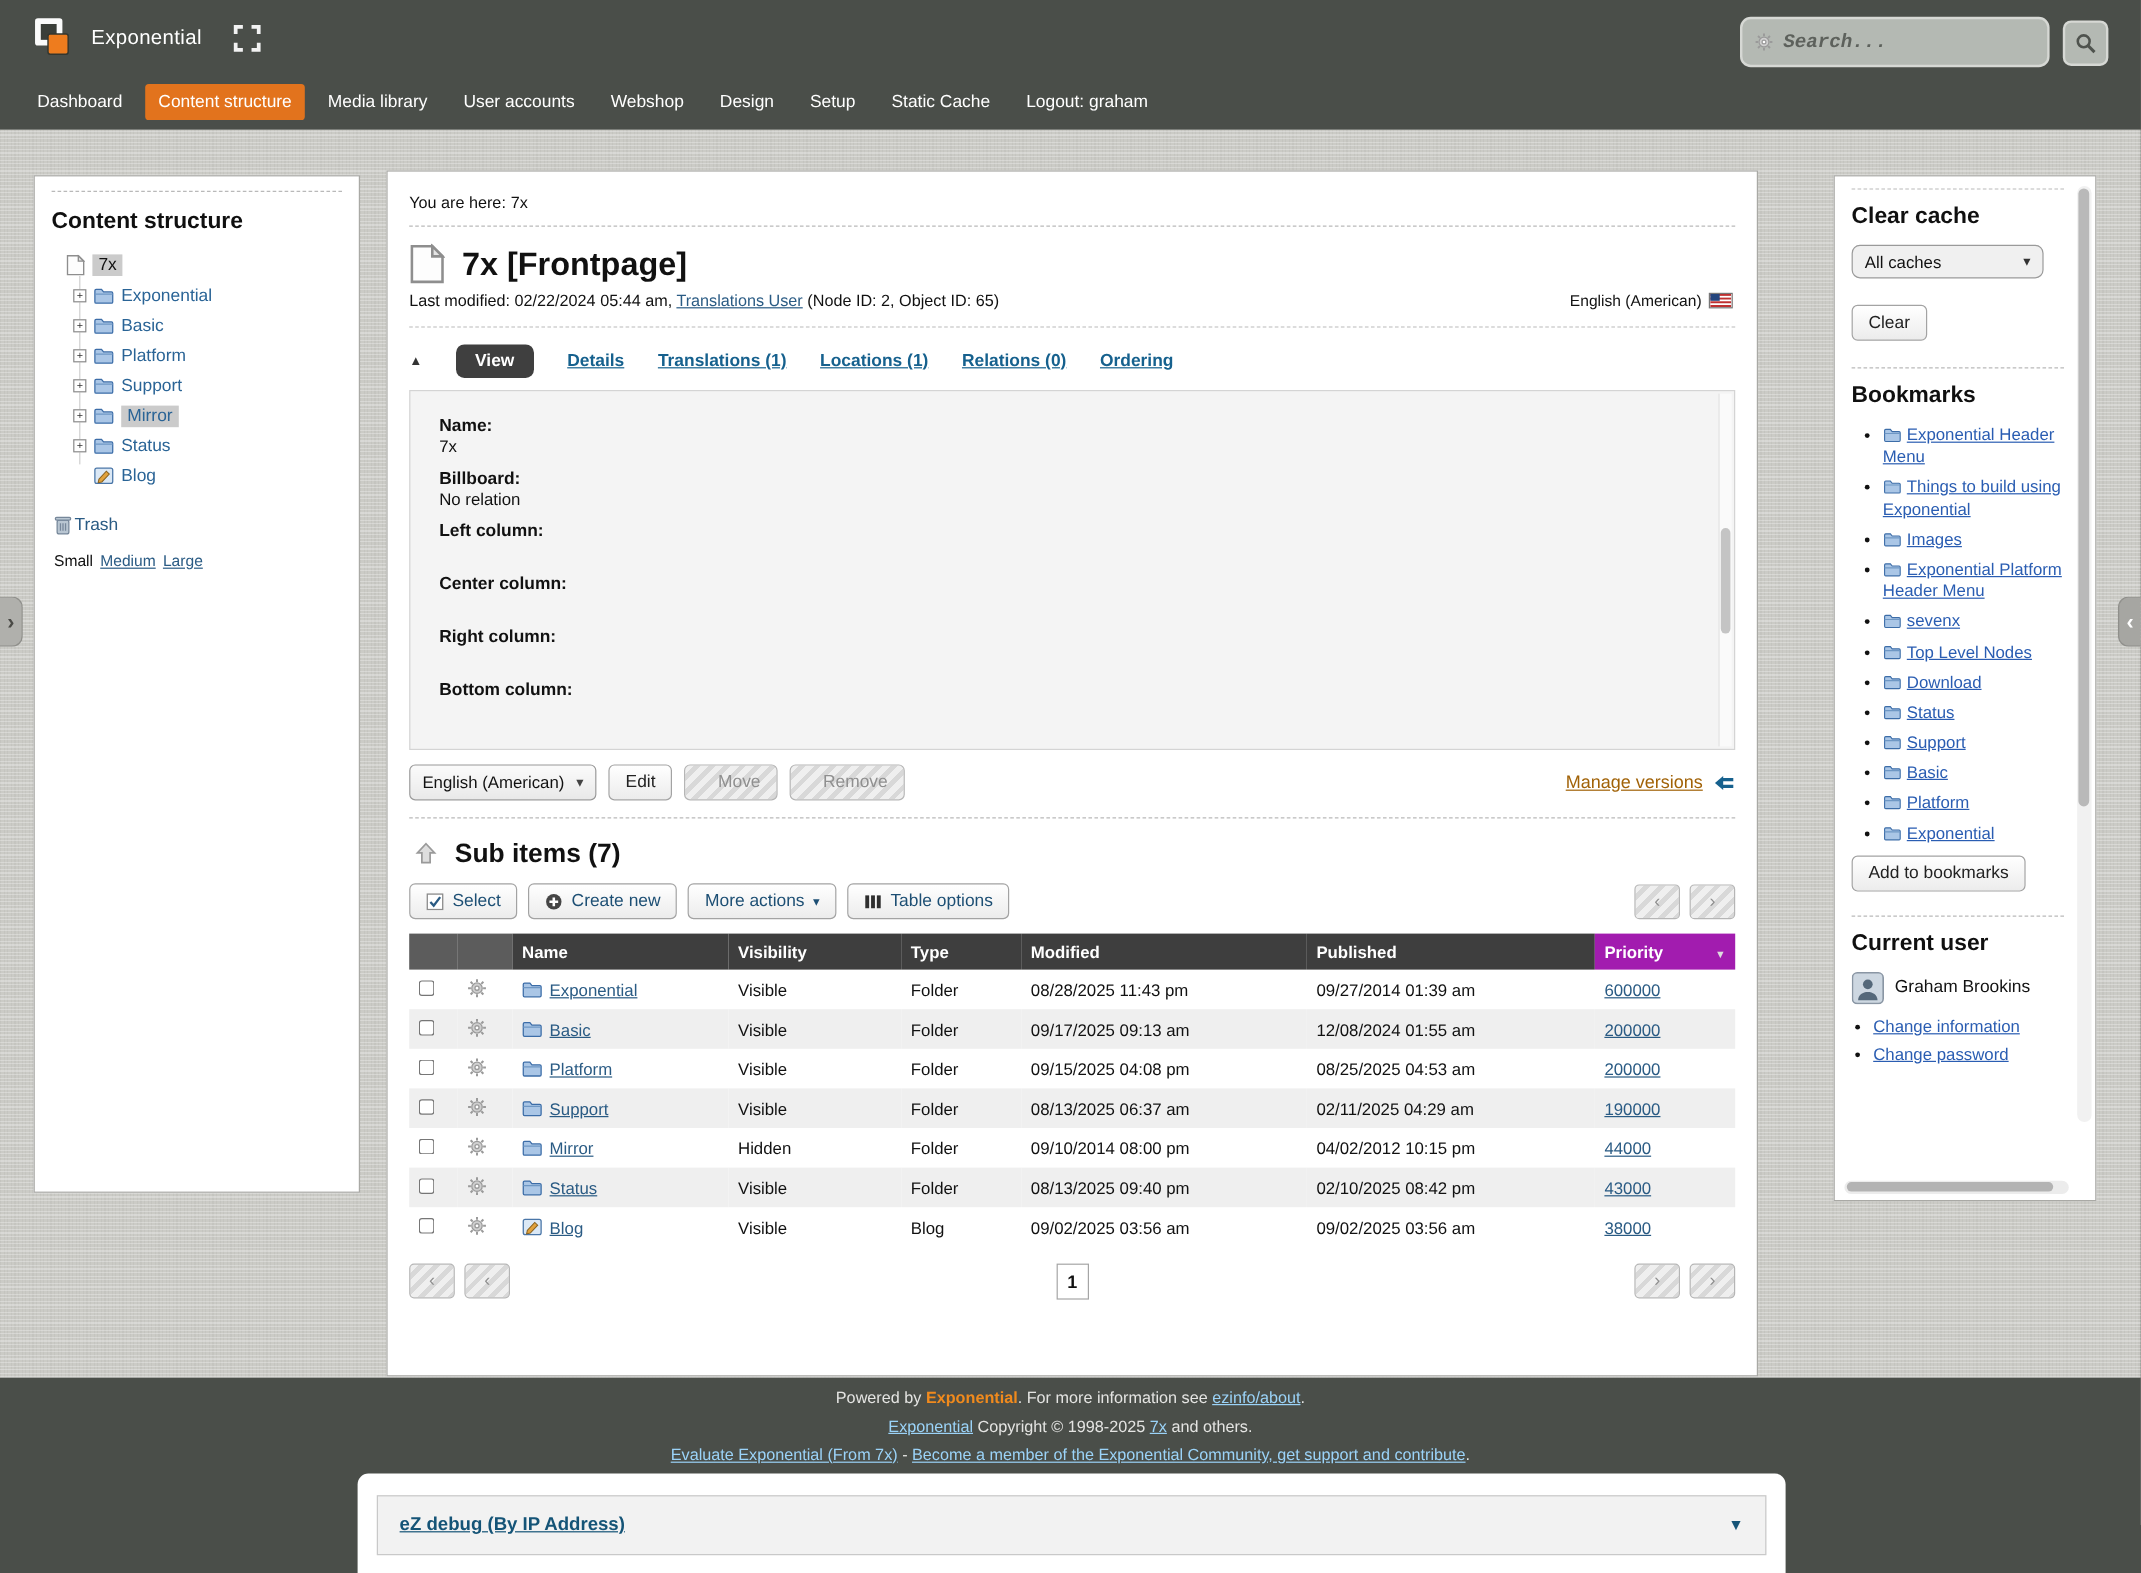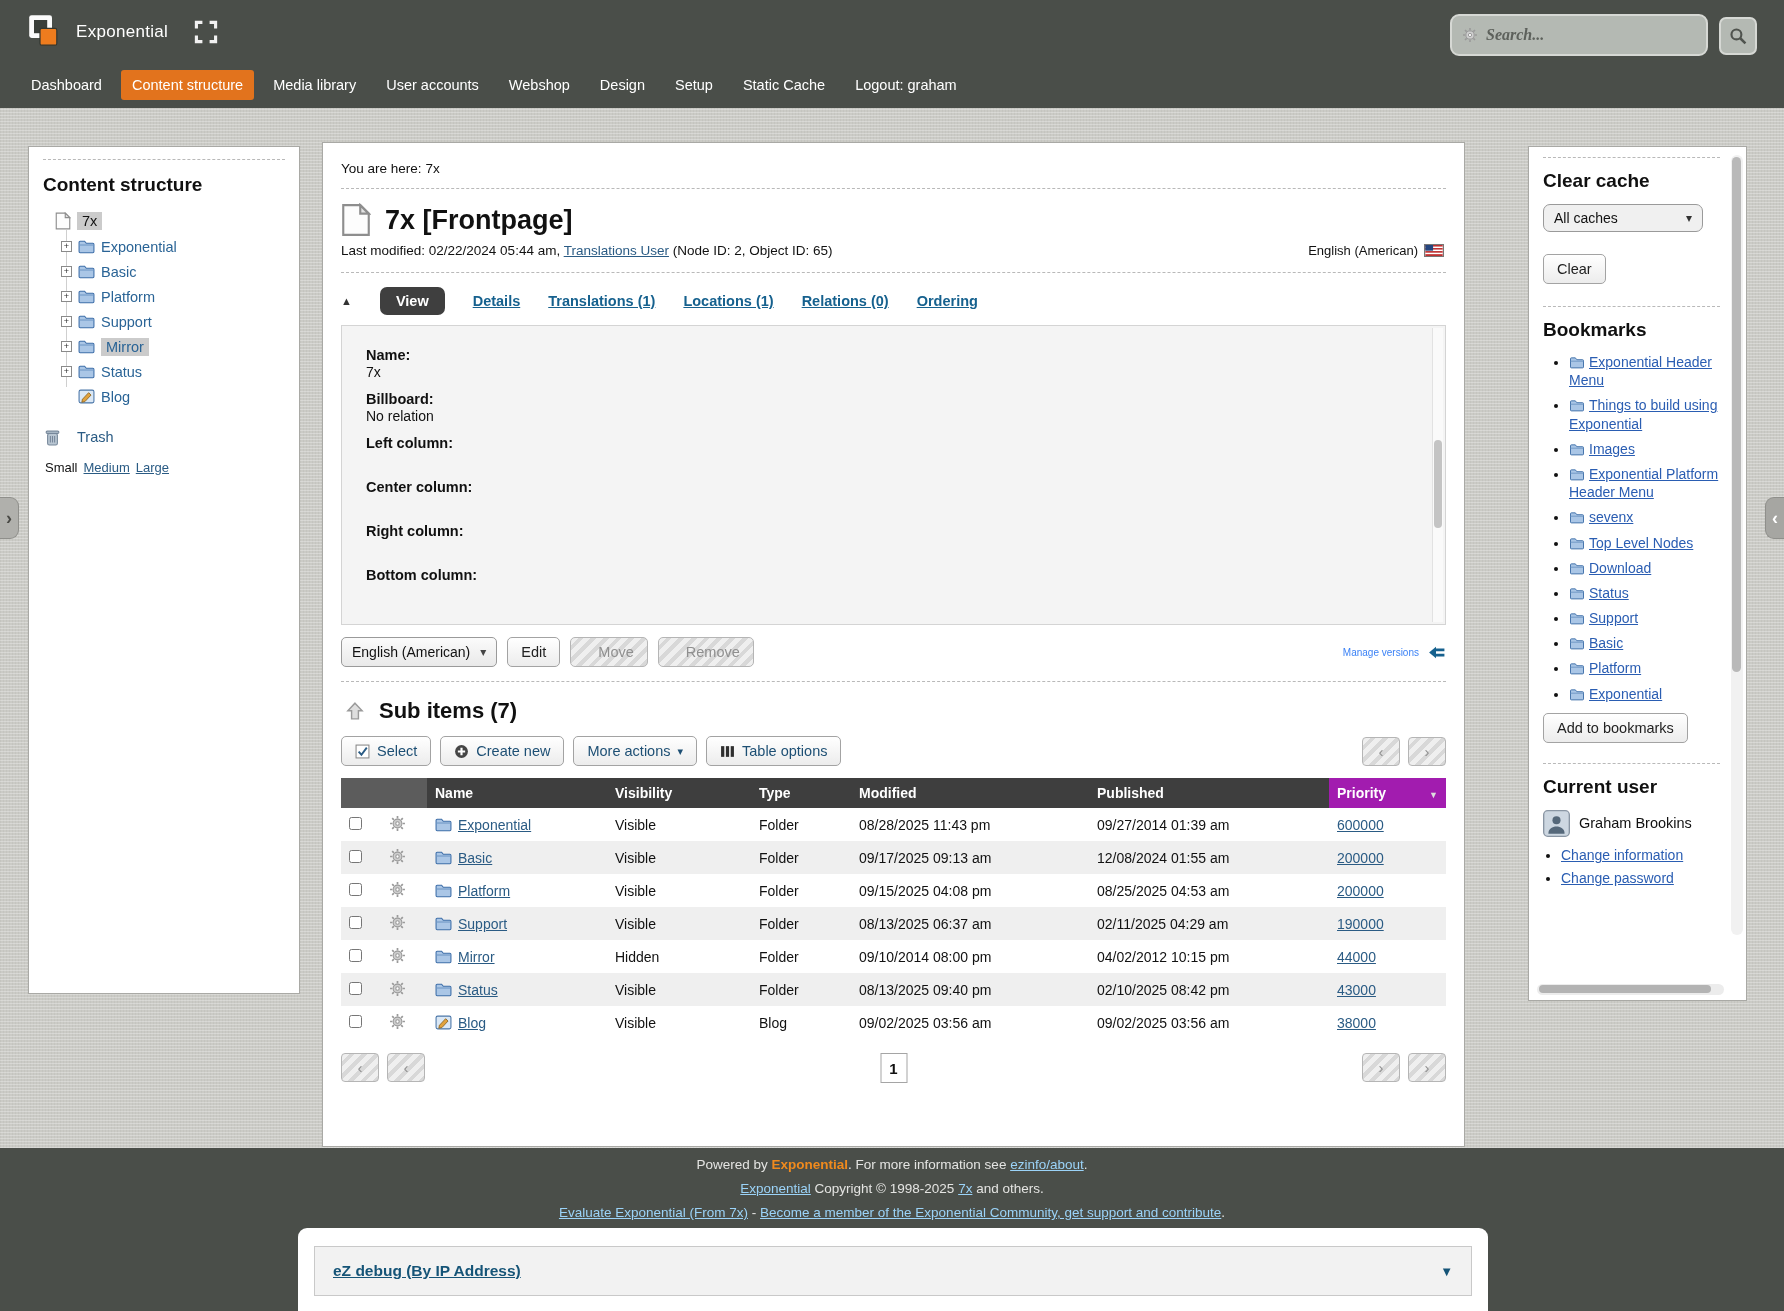--- a/index.html
+++ b/index.html
@@ -14,21 +14,21 @@
   
   .topbar { position:absolute; top:0; left:0; width:100%; height:108px; background:#4a4e49; }
   .logo-row { position:absolute; top:14px; left:28px; display:flex; align-items:center; gap:12px; }
   .logo-mark { width:36px; height:36px; }
   .logo-text { color:#fff; font-size:17px; letter-spacing:.3px; }
   .fullscreen { width:24px; height:24px; margin-left:14px; cursor:pointer; }
   .searchwrap { position:absolute; top:14px; right:76px; width:258px; height:42px;
     background:#b4b9b3; border:2px solid #d6d8d4; border-radius:9px;
     display:flex; align-items:center; padding:0 10px; gap:8px; }
   .searchwrap input { flex:1; background:transparent; border:none; outline:none;
-    font-family:Liberation Serif, serif; font-style:italic; font-weight:bold;
+    font-family:Liberation Mono, monospace; font-style:italic; font-weight:bold;
     font-size:16px; color:#000000; }
   .searchwrap input::placeholder { color:#5d615c; opacity:1; }
   .search-btn { position:absolute; top:17px; right:27px; width:38px; height:38px;
     background:#b4b9b3; border:2px solid #d6d8d4; border-radius:7px;
     display:flex; align-items:center; justify-content:center; cursor:pointer; }
   .nav { position:absolute; left:20px; bottom:8px; display:flex; align-items:center; gap:8px; }
   .nav-item { color:#fff; font-size:14.5px; padding:7px 11px; border-radius:3px; cursor:pointer; white-space:nowrap; }
   .nav-item.active { background:#e2731d; }
   
   .workspace { position:absolute; top:108px; left:0; width:100%; height:1040px;
@@ -53,21 +53,21 @@
   .tree-root { display:flex; align-items:center; gap:6px; margin:16px 0 4px 12px; font-size:14.5px; }
   .hl { background:#cbcbcb; padding:1px 5px; }
   .tree-children { position:relative; margin-left:18px; }
   .tree-children::before { content:""; position:absolute; left:5px; top:-4px; bottom:22px; border-left:1px solid #cfcfcf; }
   .tree-row { display:flex; align-items:center; gap:6px; height:25px; position:relative; }
   .expander { width:11px; height:11px; background:#fff; border:1px solid #8a8a8a;
     font-size:9px; line-height:8px; text-align:center; color:#333; flex:0 0 11px; cursor:pointer; }
   .expander::before { content:"+"; }
   .expander.blank { visibility:hidden; }
   .tree-link { color:#2a6496; font-size:14.5px; text-decoration:none; cursor:pointer; }
-  .trash-row { display:flex; gap:17px; margin:20px 0 0 2px; }
+  .trash-row { display:flex; align-items:center; gap:2px; margin:20px 0 0 2px; }
   .trash-label { color:#2a5b84; font-size:14.5px; cursor:pointer; }
   .sizes { margin:14px 0 0 2px; font-size:13px; display:flex; gap:6px; }
   .sizes .lnk { color:#2a5b84; text-decoration:underline; cursor:pointer; }
   
   .center-card { left:322px; top:142px; width:1143px; height:1005px; padding:16px 18px; }
   .crumb { font-size:13.5px; margin:2px 0 12px; }
   .crumb .cur { margin-left:4px; }
   .titleblock { display:flex; align-items:center; gap:14px; margin:14px 0 6px; }
   .titleblock h1 { font-size:27px; font-weight:bold; }
   .modline { font-size:13.5px; margin:2px 0 14px; }
@@ -91,21 +91,21 @@
   .actionrow { display:flex; align-items:center; gap:10px; margin:12px 0 14px; }
   .selectbox { display:flex; align-items:center; gap:10px; background:linear-gradient(#fbfbfb,#e9e9e9);
     border:1px solid #9a9a9a; border-radius:5px; padding:6px 10px; font-size:14px; cursor:pointer; }
   .selectbox::after { content:"\25BE"; font-size:12px; color:#444; }
   .btn { background:linear-gradient(#ffffff,#ececec); border:1px solid #a3a3a3; border-radius:5px;
     padding:6px 13px; font-size:14.5px; color:#222; cursor:pointer; display:flex; align-items:center; gap:7px; }
   .btn.navy { color:#1d4f74; }
   .btn.disabled { background:repeating-linear-gradient(135deg,#efefef 0 5px,#d8d8d8 5px 9px);
     color:#8f8f8f; border-color:#b5b5b5; cursor:default;padding-left:27px; }
   .manage { margin-left:auto; display:flex; align-items:center; gap:8px; }
-  .manage a { color:#3b82f6; font-size:10px; cursor:pointer; }
+  .manage a { color:#a16207; font-size:15px; text-decoration:underline; cursor:pointer; }
   .subhead { display:flex; align-items:center; gap:14px; margin:16px 0 12px 4px; }
   .subhead h2 { font-size:22px; font-weight:bold; }
   .toolbar { display:flex; align-items:center; gap:9px; }
   .pgbtn { width:38px; height:29px; border-radius:4px; display:flex; align-items:center; justify-content:center;
     font-size:15px; color:#8f8f8f; }
   .pgbtn.disabled { background:repeating-linear-gradient(135deg,#efefef 0 5px,#d8d8d8 5px 9px); border:1px solid #b5b5b5; }
   .ic-prev::before { content:"\2039"; } .ic-next::before { content:"\203A"; }
   .ic-first::before { content:"\2039"; } .ic-last::before { content:"\203A"; }
   table.sub { width:100%; border-collapse:collapse; margin-top:12px; table-layout:fixed; font-size:14px; }
   table.sub th { background:#3e3e3e; color:#fff; text-align:left; font-size:14px; height:30px; padding:0 8px; }

